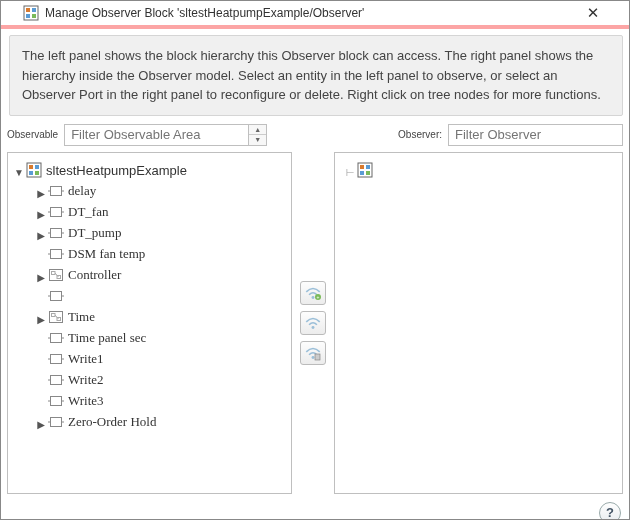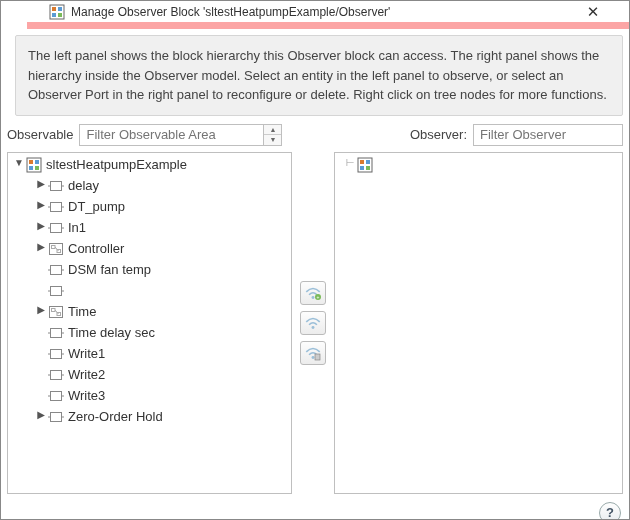--- a/index.html
+++ b/index.html
@@ -11,58 +11,57 @@
     width: 630px;
     height: 520px;
     overflow: hidden;
     border: 1px solid #888;
   }
   .titlebar {
     height: 28px;
     display: flex;
     align-items: center;
     padding: 0 22px;
-    border-bottom: 7px solid #fca5a5;
+    border-bottom: 4px solid #fca5a5;
     background: #fff;
-    margin-left: 26px;
   }
   .titlebar .app-icon { width: 16px; height: 16px; margin-right: 6px; display:inline-flex; }
   .titlebar .title { flex: 1; color: #333; font-size: 12px; }
   .titlebar .close { width: 28px; height: 20px; display:flex; align-items:center; justify-content:center; font-size:15px; color:#333; }
 
   .instructions {
     background: #f0f0f0;
     border: 1px solid #d5d5d5;
-    margin: 6px 6px 4px 14px;
+    margin: 6px 6px 4px 8px;
     padding: 10px 12px;
     color: #444;
     font-size: 13px;
     line-height: 1.5;
     border-radius: 2px;
   }
 
   .filters {
     display: flex;
     align-items: center;
     padding: 4px 6px 6px 6px;
     gap: 6px;
   }
-  .filters .lbl { color: #444; font-size: 13px; }
+  .filters .lbl { color: #444; font-size: 10px; }
   .filterwrap { display:flex; align-items:center; }
   .filterwrap.left { flex: 0 0 auto; }
   .filters input[type=text] {
     height: 22px;
     border: 1px solid #bfbfbf;
     background: #fff;
     padding: 2px 6px;
     font-size: 13px;
     color: #888;
   }
   .filters .obs-area { width: 185px; }
-  .filters .obs-filter { width: 150px; }
+  .filters .obs-filter { width: 175px; }
   .spinner {
     width: 18px; height: 22px;
     border: 1px solid #bfbfbf; border-left: none;
     background: #f7f7f7;
     display:flex; flex-direction:column;
   }
   .spinner div { flex:1; display:flex; align-items:center; justify-content:center; font-size:7px; color:#666; }
   .spinner div:first-child { border-bottom:1px solid #ccc; }
   .gap { flex:1; }
 
@@ -85,32 +84,32 @@
     border: 1px solid #bbb;
     border-radius: 3px;
     background: linear-gradient(#fdfdfd,#ececec);
     display:flex; align-items:center; justify-content:center;
   }
   .panel.right { flex:1; }
 
   .tree { padding: 4px 2px; }
   .node { white-space: nowrap; }
   .row {
-    display:flex; align-items:flex-start;
+    display:flex; align-items:flex-end;
     height: 21px;
     padding-left: 2px;
   }
   .tw { width:14px; display:inline-flex; justify-content:center; color:#555; font-size:10px; }
   .tw.exp::before { content:"▶"; }
   .tw.open::before { content:"▼"; }
   .tw.none { visibility:hidden; }
   .conn { width:14px; display:inline-flex; justify-content:center; color:#999; font-size:10px; }
   .ic { width:16px; height:16px; margin-right:4px; display:inline-flex; align-items:center; justify-content:center; }
   .lbltxt { color:#333; }
-  .children { padding-left: 22px; }
+  .children { padding-left: 22px; font-family: Liberation Serif, serif; }
 
   .footer {
     display:flex;
     justify-content:flex-end;
     padding: 2px 8px 6px 0;
   }
   .helpbtn {
     width:22px; height:22px; border-radius:11px;
     border:1px solid #9aa; background:linear-gradient(#fefefe,#e8edf0);
     display:flex; align-items:center; justify-content:center;
@@ -202,74 +201,74 @@
               </span>
               <span class="lbltxt">delay</span>
             </div>
             <div class="row">
               <span class="tw exp"></span>
               <span class="ic">
                 <svg width="16" height="16">
                   <use href="#svg-block"></use>
                 </svg>
               </span>
+              <span class="lbltxt">DT_fan</span>
+            </div>
+            <div class="row">
+              <span class="tw exp"></span>
+              <span class="ic">
+                <svg width="16" height="16">
+                  <use href="#svg-block"></use>
+                </svg>
+              </span>
               <span class="lbltxt">DT_pump</span>
             </div>
             <div class="row">
-              <span class="tw exp"></span>
-              <span class="ic">
-                <svg width="16" height="16">
-                  <use href="#svg-block"></use>
-                </svg>
-              </span>
-              <span class="lbltxt">In1</span>
+              <span class="tw none"></span>
+              <span class="ic">
+                <svg width="16" height="16">
+                  <use href="#svg-block"></use>
+                </svg>
+              </span>
+              <span class="lbltxt">DSM fan temp</span>
             </div>
             <div class="row">
               <span class="tw exp"></span>
               <span class="ic">
                 <svg width="16" height="16">
                   <use href="#svg-subsys"></use>
                 </svg>
               </span>
               <span class="lbltxt">Controller</span>
             </div>
             <div class="row">
               <span class="tw none"></span>
               <span class="ic">
                 <svg width="16" height="16">
                   <use href="#svg-block"></use>
                 </svg>
               </span>
-              <span class="lbltxt">DSM fan temp</span>
-            </div>
-            <div class="row">
-              <span class="tw none"></span>
-              <span class="ic">
-                <svg width="16" height="16">
-                  <use href="#svg-block"></use>
-                </svg>
-              </span>
             </div>
             <div class="row">
               <span class="tw exp"></span>
               <span class="ic">
                 <svg width="16" height="16">
                   <use href="#svg-subsys"></use>
                 </svg>
               </span>
               <span class="lbltxt">Time</span>
             </div>
             <div class="row">
               <span class="tw none"></span>
               <span class="ic">
                 <svg width="16" height="16">
                   <use href="#svg-block"></use>
                 </svg>
               </span>
-              <span class="lbltxt">Time delay sec</span>
+              <span class="lbltxt">Time panel sec</span>
             </div>
             <div class="row">
               <span class="tw none"></span>
               <span class="ic">
                 <svg width="16" height="16">
                   <use href="#svg-block"></use>
                 </svg>
               </span>
               <span class="lbltxt">Write1</span>
             </div>

